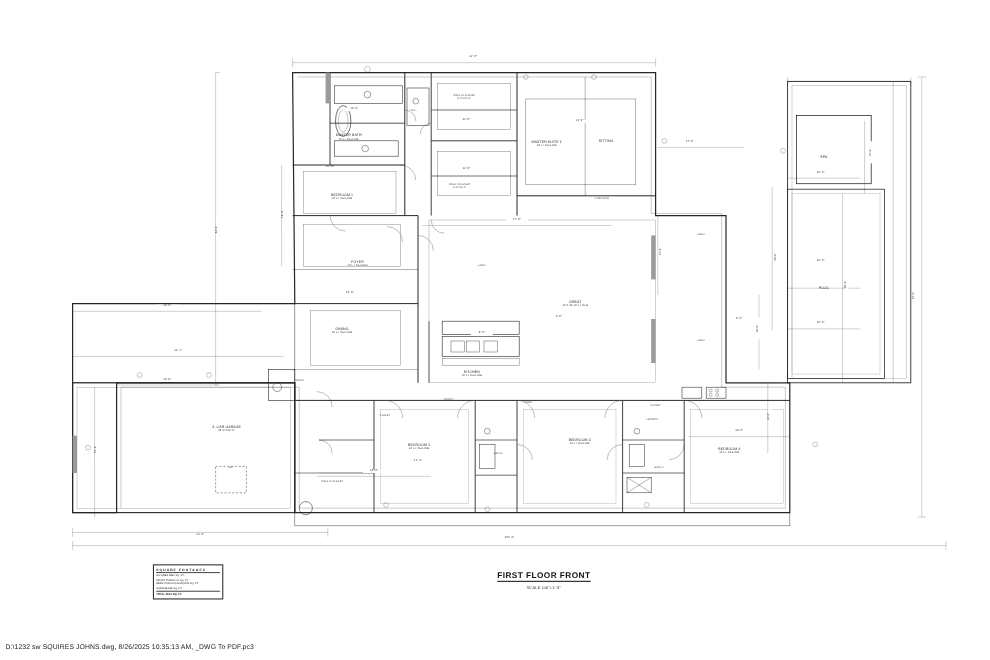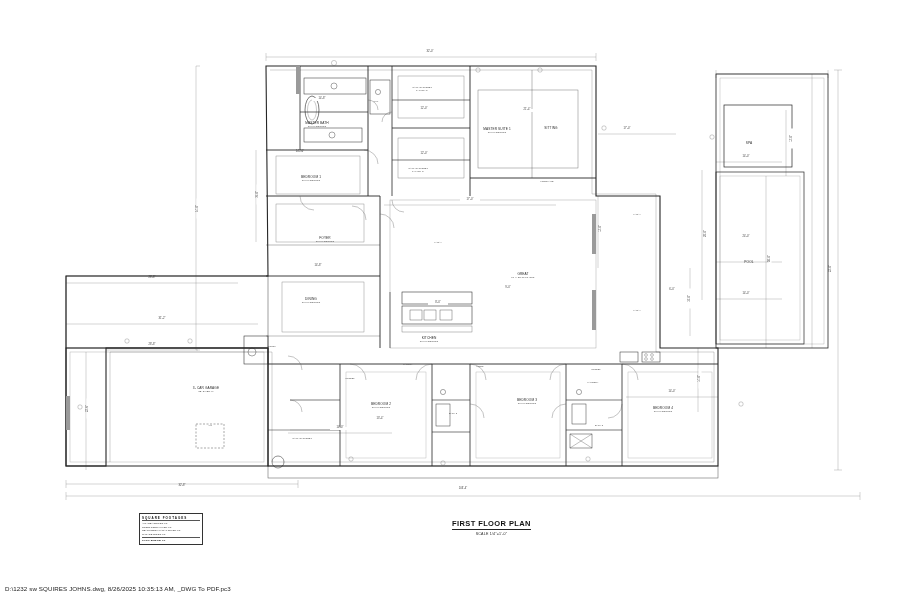--- a/index.html
+++ b/index.html
@@ -341,17 +341,17 @@
   <div id="sqft-rows">
       <div class="sqft-row">A/C  AREA   3861  SQ. FT.</div>
       <div class="sqft-row">FRONT  PORCH   64  SQ. FT.</div>
       <div class="sqft-row">REAR  PORCH  (LANAI)   878  SQ. FT.</div>
       <div class="sqft-row">GARAGE   812  SQ. FT.</div>
     </div>
   <div id="sqft-total">TOTAL   5615  SQ. FT.</div>
 </div>
 
 <div id="title-block">
-  <div id="plan-title">FIRST FLOOR PLAN</div>
+  <div id="plan-title">FIRST FLOOR FRONT</div>
   <div id="plan-scale">SCALE 1/4"=1'-0"</div>
 </div>
 
 <div id="footer-path">D:\1232 sw SQUIRES JOHNS.dwg, 8/26/2025 10:35:13 AM, _DWG To PDF.pc3</div>
 
 </body></html>

